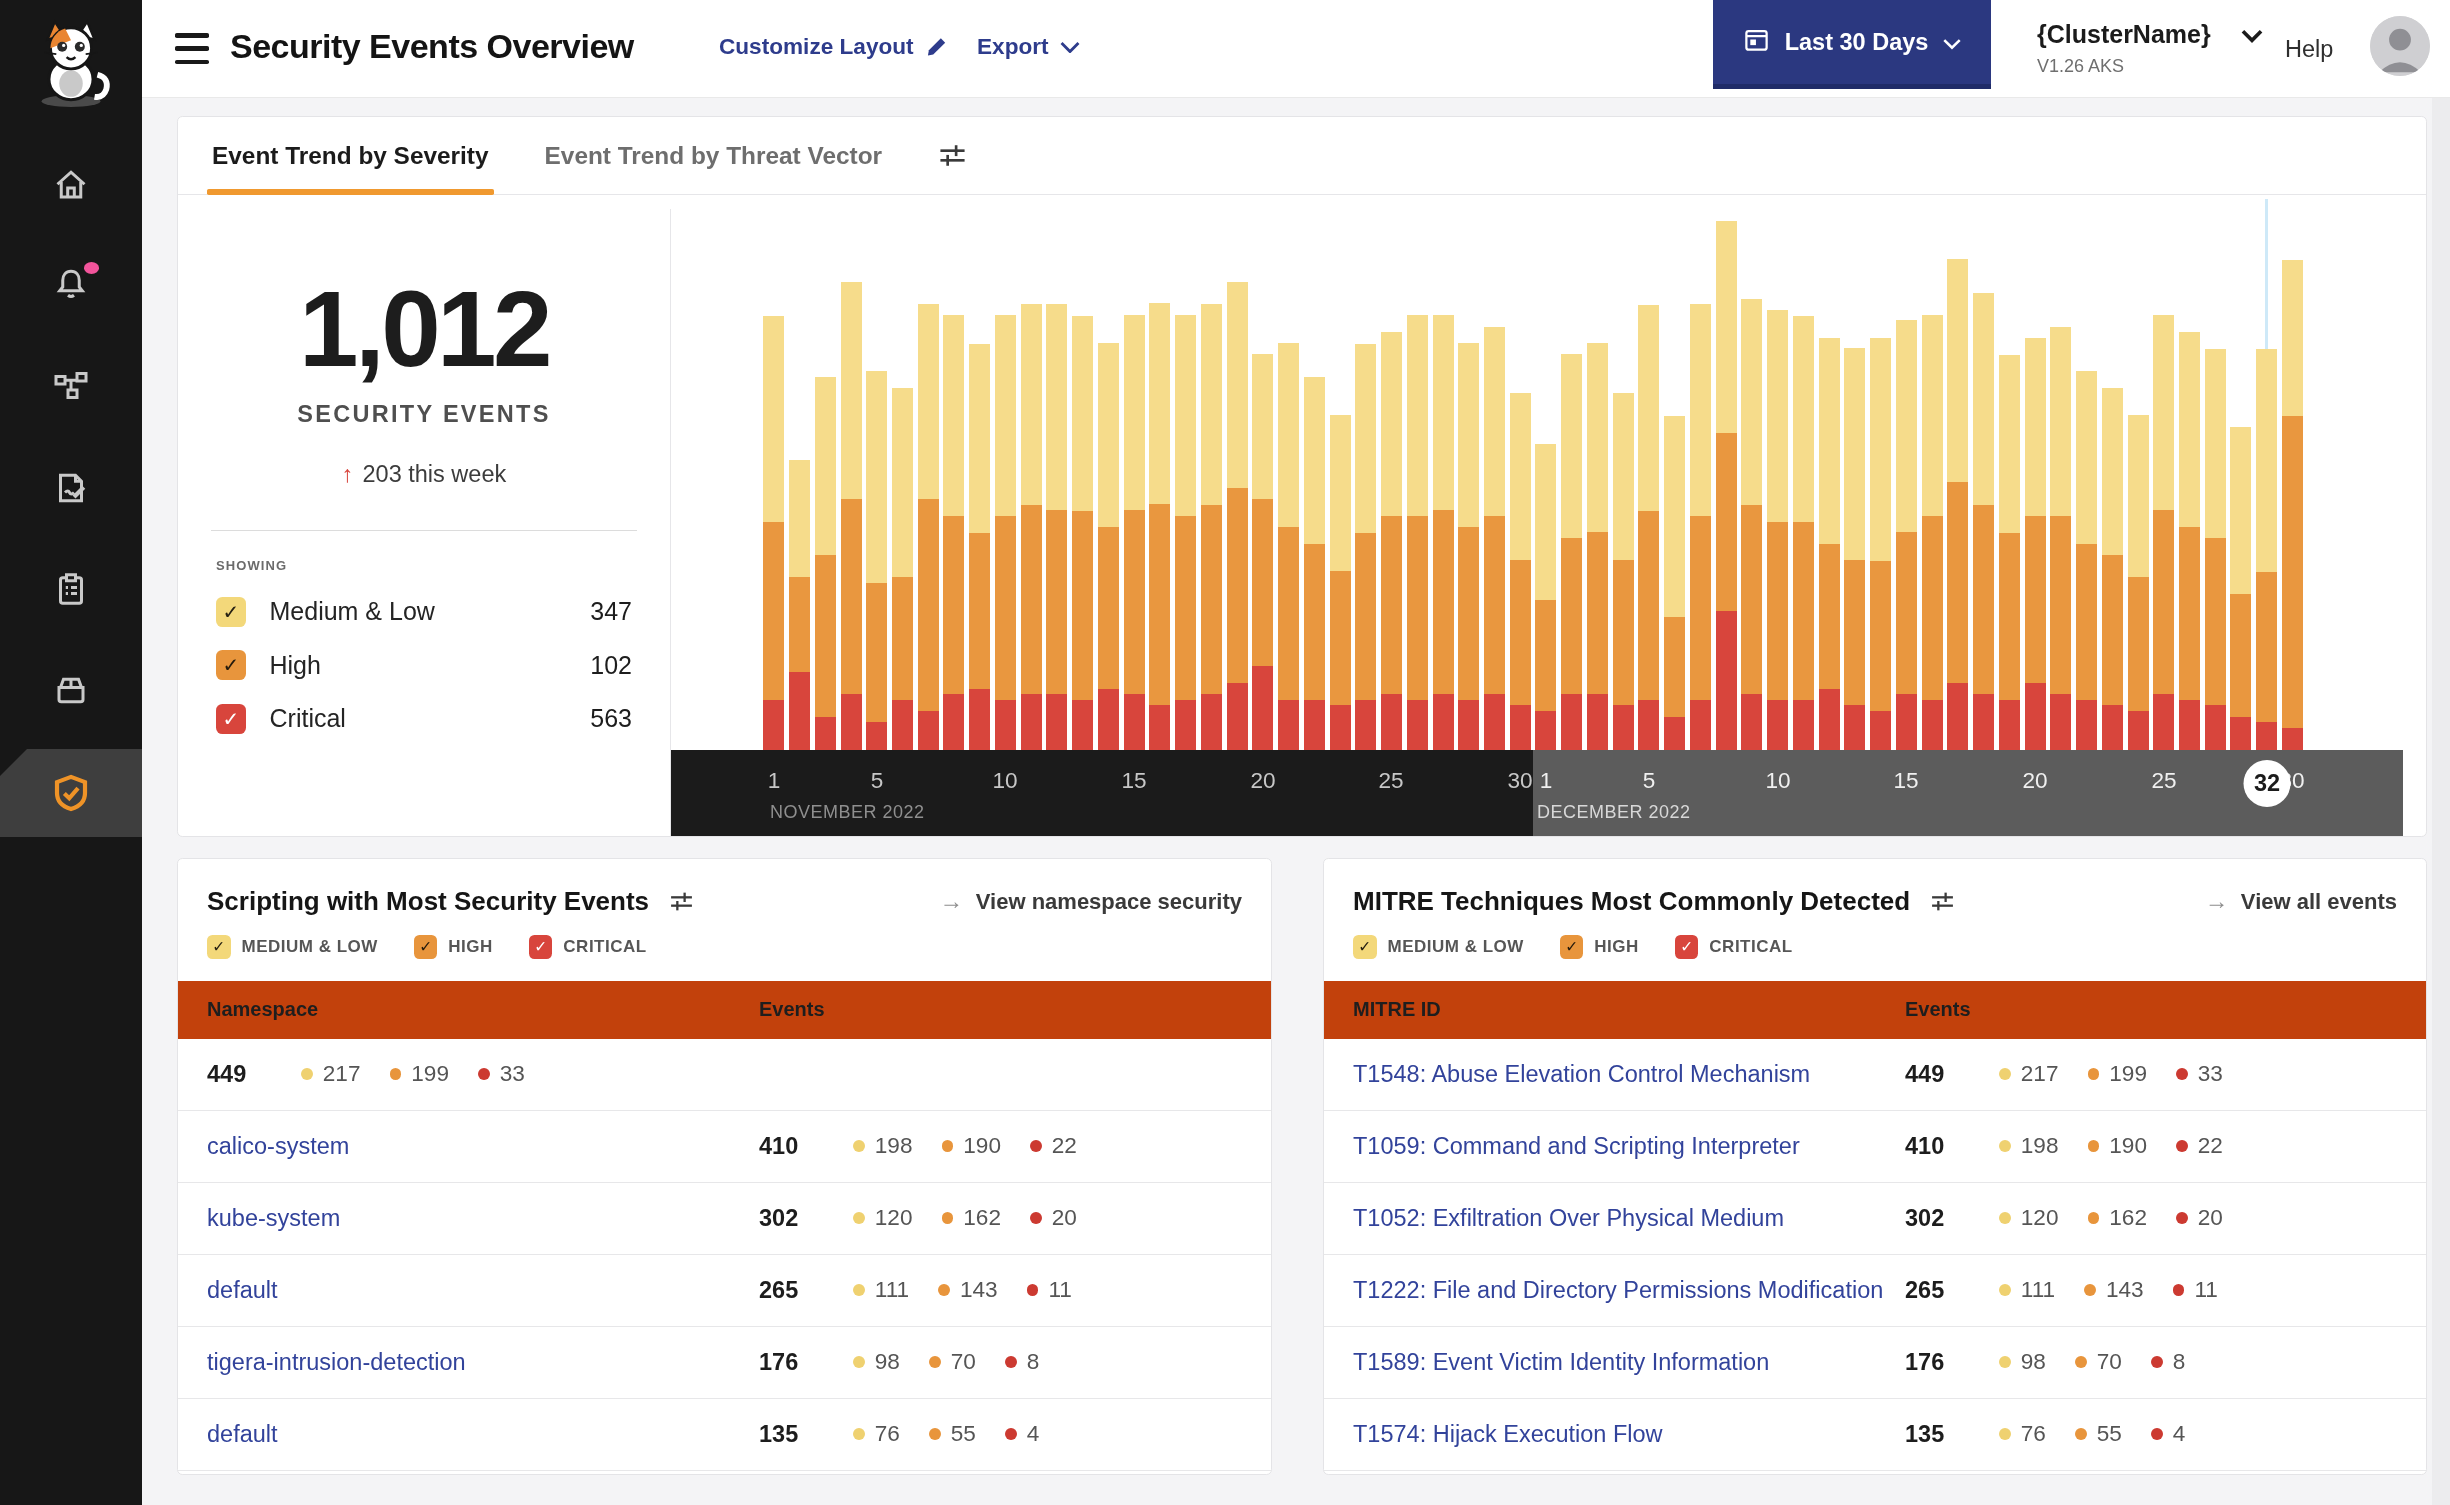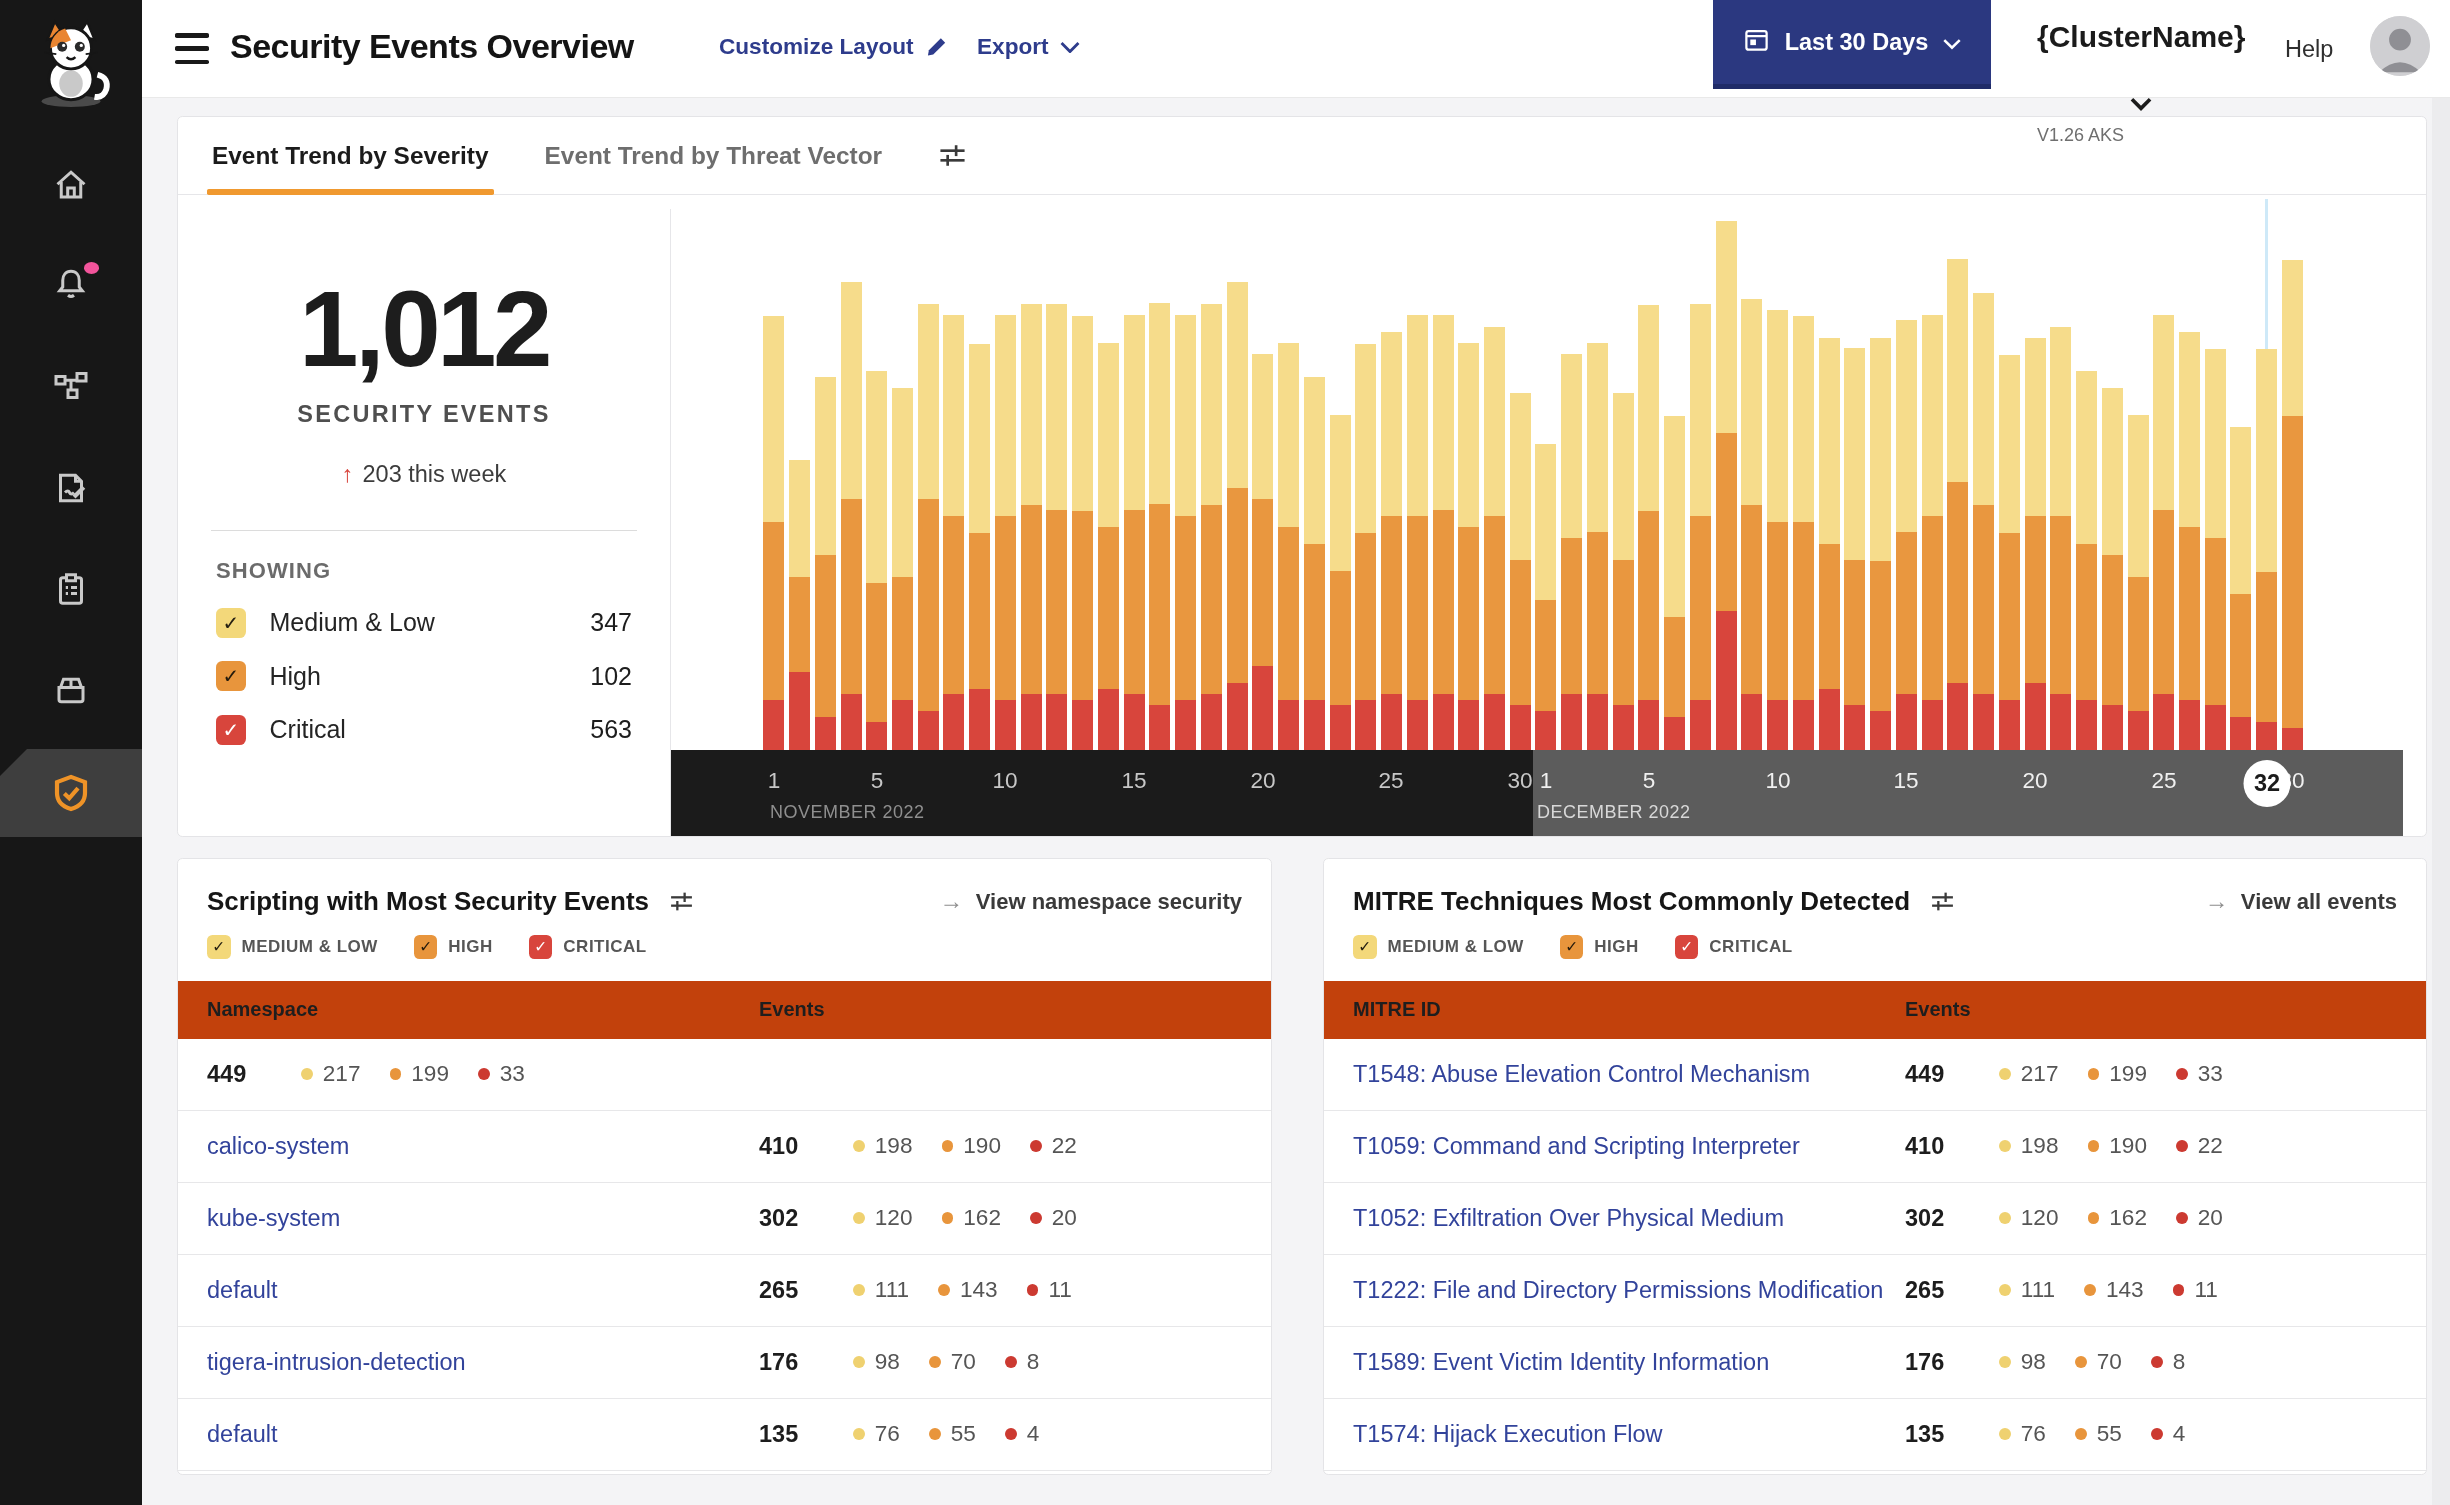--- a/index.html
+++ b/index.html
@@ -11,21 +11,21 @@
   .header { position:absolute; left:0; top:0; width:2450px; height:98px; background:#fff; border-bottom:0.9px solid #e9e9e9; z-index:5; }
   .hamburger { position:absolute; left:175px; top:33px; width:34px; height:31px; display:flex; flex-direction:column; justify-content:space-between; cursor:pointer; }
   .hamburger span { display:block; height:4.5px; background:#191919; border-radius:1.8px; }
   .page-title { position:absolute; left:230px; top:27px; font-size:34px; font-weight:800; color:#141414; letter-spacing:-0.5px; }
   .hlink { position:absolute; top:34px; font-size:22.6px; font-weight:700; color:#2e3c8c; display:flex; align-items:center; gap:11px; cursor:pointer; }
   .hlink svg { display:block; }
   .customize { left:719px; }
   .export { left:977px; }
   .date-btn { position:absolute; left:1713px; top:0; width:278px; height:89px; background:#2b3880; border-bottom:5.4px solid #202c68; display:flex; align-items:center; justify-content:center; gap:14.5px; color:#fff; font-size:23.5px; font-weight:700; cursor:pointer; }
   .cluster { position:absolute; left:2037px; top:20px; cursor:pointer; }
-  .cluster-name { font-size:30px; font-weight:700; color:#1b1b1b; display:flex; align-items:center; gap:30px;flex-direction:column; }
+  .cluster-name { font-size:25px; font-weight:700; color:#1b1b1b; display:flex; align-items:center; gap:30px; }
   .cluster-ver { font-size:18px; color:#6f6f6f; margin-top:7.2px; }
   .help { position:absolute; left:2285px; top:36px; font-size:23.5px; color:#2f2f2f; cursor:pointer; }
   .avatar { position:absolute; left:2370px; top:16.3px; width:60px; height:60px; border-radius:50%; background:#d4d4d6; overflow:hidden; cursor:pointer; }
 
   
   .sidebar { position:absolute; left:0; top:0; width:142px; height:1506px; background:#171717; z-index:10; }
   .logo { position:absolute; left:23.5px; top:14.5px; width:94px; height:96px; }
   .side-icon { position:absolute; left:0; width:142px; height:54px; display:flex; align-items:center; justify-content:center; cursor:pointer; }
   .side-icon svg { stroke:#c9c9c9; }
   .notif-dot { position:absolute; width:15.4px; height:11.8px; border-radius:50%; background:#f2549b; right:43px; top:5.4px; }
@@ -43,21 +43,21 @@
   .tab.inactive { color:#6e6e6e; }
   .adjust { cursor:pointer; display:flex; align-items:center; }
 
   
   .stat { position:absolute; left:0; top:92px; width:493px; bottom:0; border-right:0.9px solid #e6e6e9; }
   .big-number { text-align:center; margin-top:67px; font-size:107px; font-weight:800; letter-spacing:-3.6px; color:#1d1d1d; line-height:1; }
   .sec-label { text-align:center; margin-top:18px; font-size:23.5px; font-weight:700; color:#4f4f4f; letter-spacing:2.3px; }
   .delta { text-align:center; margin-top:33px; font-size:23.5px; color:#3c3c3c; }
   .delta .up { color:#d8453c; font-weight:700; margin-right:9px; }
   .stat-divider { margin:42px 33px 0 33px; border-top:1.8px solid #dcdcdc; }
-  .showing { margin:27px 0 0 38px; font-size:22px; font-weight:700; color:#6b6b6b; letter-spacing:1.1px; }
+  .showing { margin:27px 0 0 38px; font-size:13px; font-weight:700; color:#6b6b6b; letter-spacing:1.1px; }
   .sum-filters { margin:22px 38px 0 38px; }
   .sum-filter { display:flex; align-items:center; margin-top:23.5px; cursor:pointer; }
   .sum-filter .flabel { font-size:25px; color:#242424; margin-left:23.5px; }
   .sum-filter .fcount { margin-left:auto; font-size:25px; color:#1d1d1d; }
 
   
   .cbx { display:inline-flex; align-items:center; justify-content:center; border-radius:6.3px; }
   .cbx::after { content:"\2713"; font-weight:900; }
   .cbx.lg { width:30px; height:30px; font-size:20px; }
   .cbx.sm { width:23.5px; height:23.5px; border-radius:5.4px; font-size:15.4px; }

